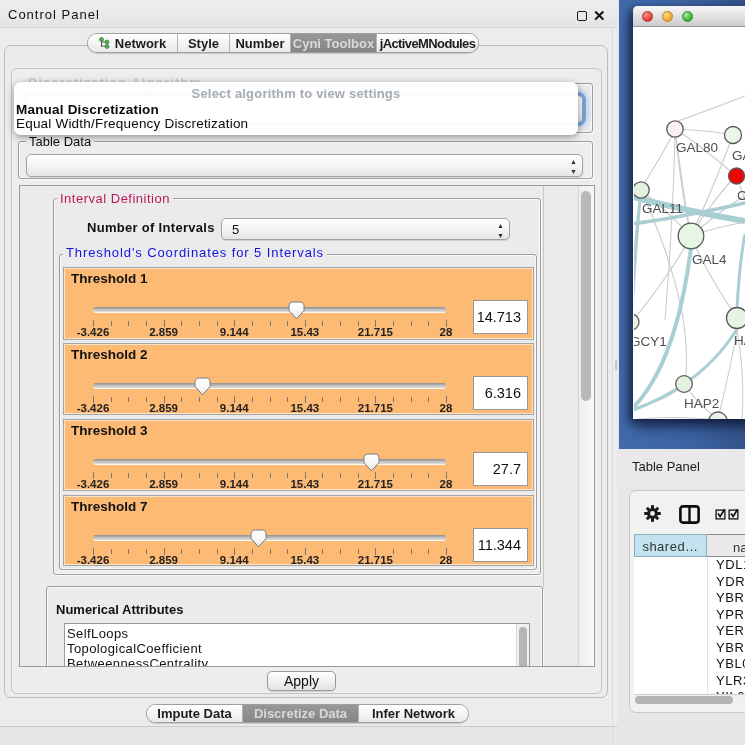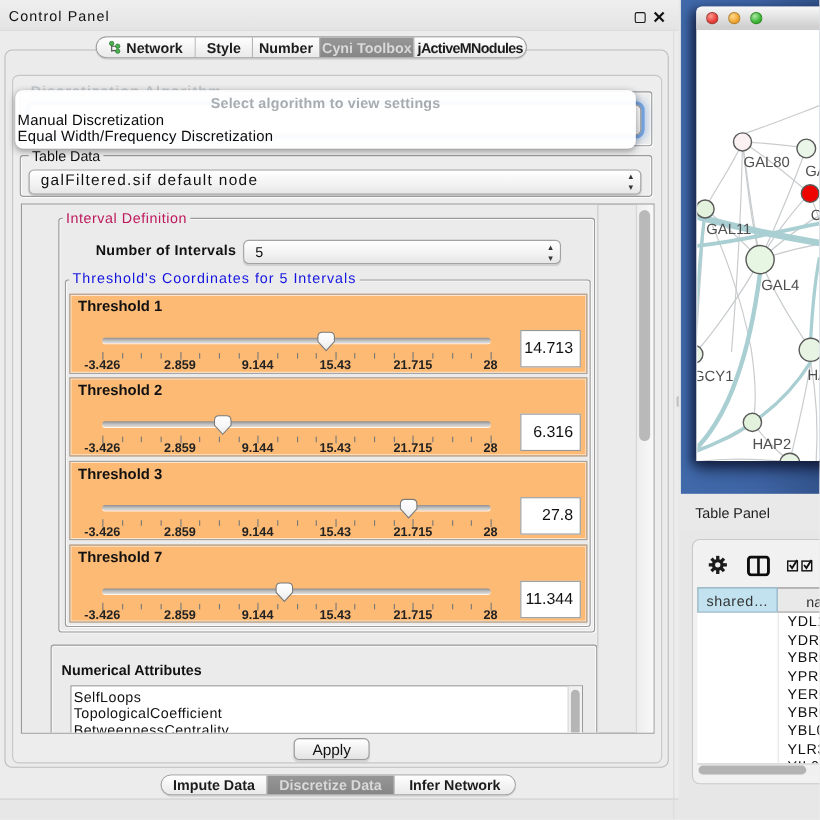--- a/index.html
+++ b/index.html
@@ -54,21 +54,20 @@
   <div class="sg" style="width:101px;letter-spacing:-0.6px;">jActiveMNodules</div>
 </div>
 
 <div class="grp" style="left:18px;top:83px;width:575px;height:50px;"></div>
 <div class="gtl b" style="left:25px;top:75px;color:#c6cbd0;letter-spacing:1px;background:transparent;">Discretization Algorithm</div>
 <div class="combo" style="left:26px;top:95px;width:557px;height:28px;box-shadow:0 0 0 3px rgba(105,155,220,0.9), 0 0 7px 5px rgba(110,160,225,0.45);border-color:#9a9a9a;"></div>
 
 <div class="grp" style="left:18px;top:141px;width:575px;height:38px;"></div>
 <div class="gtl" style="left:26px;top:134px;color:#111;background:#ededed;">Table Data</div>
 <div class="combo" style="left:26px;top:154px;width:557px;height:23px;">
-  <div class="ct" style="top:0px;font-size:14px;letter-spacing:1.2px;">galFiltered.sif default node</div>
   <div class="ar">
       <div>▲</div>
       <div style="margin-top:1px;">▼</div>
     </div>
 </div>
 
 <div class="abs" style="left:19px;top:185px;width:576px;height:482px;border:1px solid #9a9a9a;background:#ebebeb;overflow:hidden;">
   <div class="abs" style="left:0;top:0;width:524px;height:482px;border-right:1px solid #c8c8c8;background:#ebebeb;"></div>
 
   <div class="abs" style="left:558px;top:0;width:18px;height:482px;background:linear-gradient(90deg,#ededed,#fafafa);border-left:1px solid #d4d4d4;"></div>
@@ -208,21 +207,21 @@
   <div class="thumb" style="left:299.4px;"><svg width="17" height="19" viewBox="0 0 17 19">
             <defs>
               <linearGradient id="tg" x1="0" y1="0" x2="0" y2="1">
                 <stop offset="0" stop-color="#ffffff"></stop>
                 <stop offset="0.55" stop-color="#f6f6f6"></stop>
                 <stop offset="1" stop-color="#e9e9e9"></stop>
               </linearGradient>
             </defs>
             <path d="M1 5.2 Q1 1 5.2 1 H11.8 Q16 1 16 5.2 V9.6 L8.5 17.8 L1 9.6 Z" fill="url(#tg)" stroke="#7a7a7a" stroke-width="1"></path>
           </svg></div>
-  <div class="vbox">27.8</div>
+  <div class="vbox">27.7</div>
 </div>
 
 <div class="tpan" style="top:494px;height:71px;">
   <div class="ttitle">Threshold 7</div>
   <div class="track"></div>
   <div class="tick" style="left:29px;top:52px;height:7px;"></div>
   <div class="tick" style="left:46.6px;top:53px;height:5px;"></div>
   <div class="tick" style="left:64.3px;top:53px;height:5px;"></div>
   <div class="tick" style="left:81.9px;top:53px;height:5px;"></div>
   <div class="tick" style="left:99.6px;top:52px;height:7px;"></div>
@@ -276,21 +275,21 @@
 <div class="seg" style="left:146px;top:704px;height:19px;">
   <div class="sg" style="width:96px;">Impute Data</div>
   <div class="sg sel" style="width:116px;">Discretize Data</div>
   <div class="sg" style="width:109px;">Infer Network</div>
 </div>
 <div class="abs" style="left:0;top:726px;width:617px;height:1px;background:#c9c9c9;"></div>
 <div class="abs" style="left:0;top:727px;width:617px;height:18px;background:#e7e7e7;"></div>
 
 <div class="abs" style="left:14px;top:82px;width:564px;height:53px;background:rgba(255,255,255,0.96);border-radius:7px;box-shadow:0 2px 7px rgba(0,0,0,0.4);z-index:10;"></div>
 <div class="abs" style="left:14px;top:86px;width:564px;text-align:center;font-size:13px;font-weight:bold;letter-spacing:0.2px;color:#a6acb1;z-index:11;">Select algorithm to view settings</div>
-<div class="abs" style="left:16px;top:102px;font-size:13.5px;letter-spacing:0.2px;font-weight:normal;color:#0a0a0a;z-index:11;">Manual Discretization</div>
+<div class="abs" style="left:16px;top:102px;font-size:13.5px;letter-spacing:0.2px;font-weight:bold;color:#0a0a0a;z-index:11;">Manual Discretization</div>
 <div class="abs" style="left:16px;top:116px;font-size:13.5px;letter-spacing:0.2px;color:#0a0a0a;z-index:11;">Equal Width/Frequency Discretization</div>
 
 <div class="abs" style="left:612px;top:28px;width:1px;height:717px;background:#dadada;"></div>
 <div class="abs" style="left:615px;top:360px;width:5px;height:10px;background:#c2c2c2;border-radius:2px;"></div>
 
 <div class="abs" style="left:617px;top:0;width:128px;height:745px;background:#e9e9e9;"></div>
 <div class="abs" style="left:619px;top:0;width:126px;height:449px;background:linear-gradient(90deg,#416aab 0%,#3e64a4 55%,#33548c 100%);"></div>
 
 <div class="abs" style="left:633px;top:6px;width:121px;height:413px;border-radius:5px 0 0 0;box-shadow:-4px 3px 9px rgba(10,15,40,0.55), 0 8px 14px rgba(10,15,40,0.6);background:#fff;">
   <div class="abs" style="left:0;top:0;width:121px;height:21px;border-radius:5px 0 0 0;background:linear-gradient(#f7f7f7,#cccccc);border-bottom:1px solid #9c9c9c;"></div>

